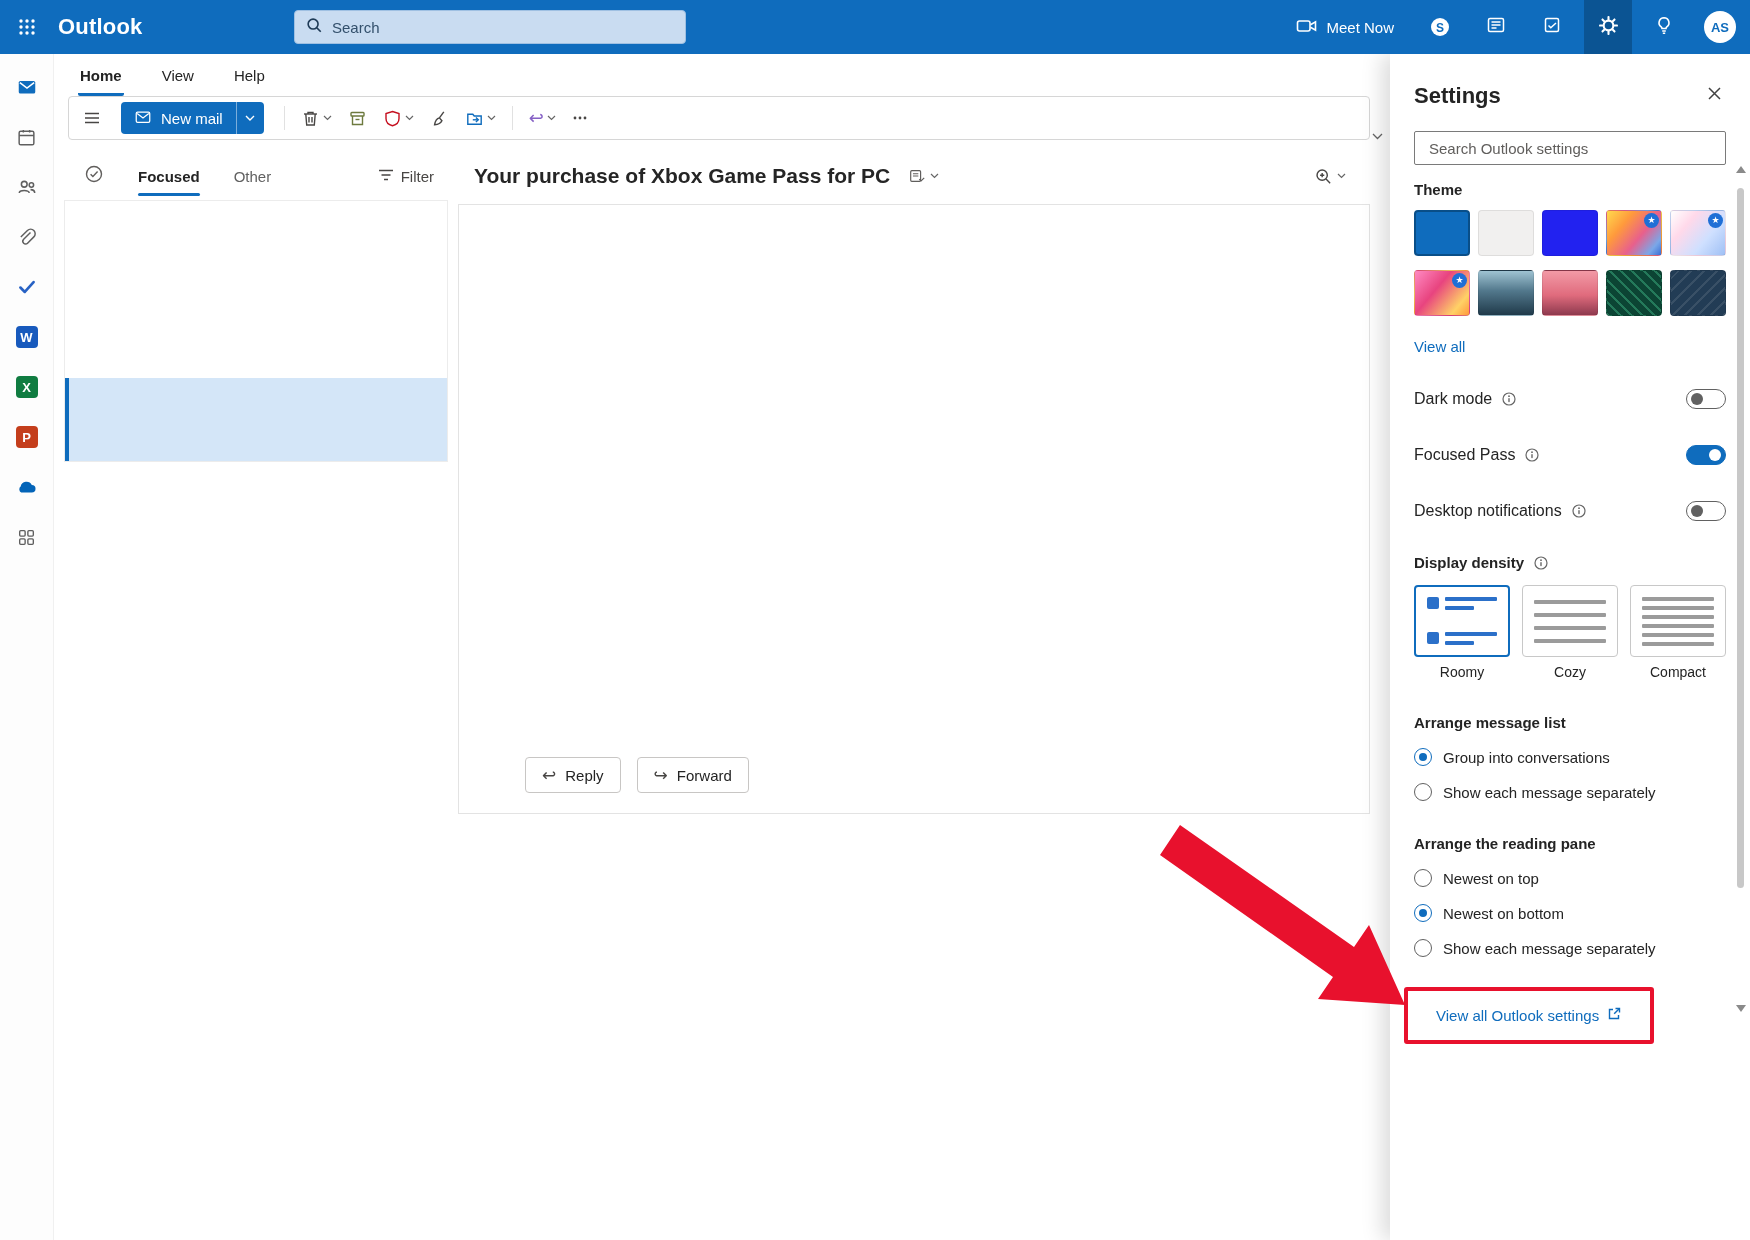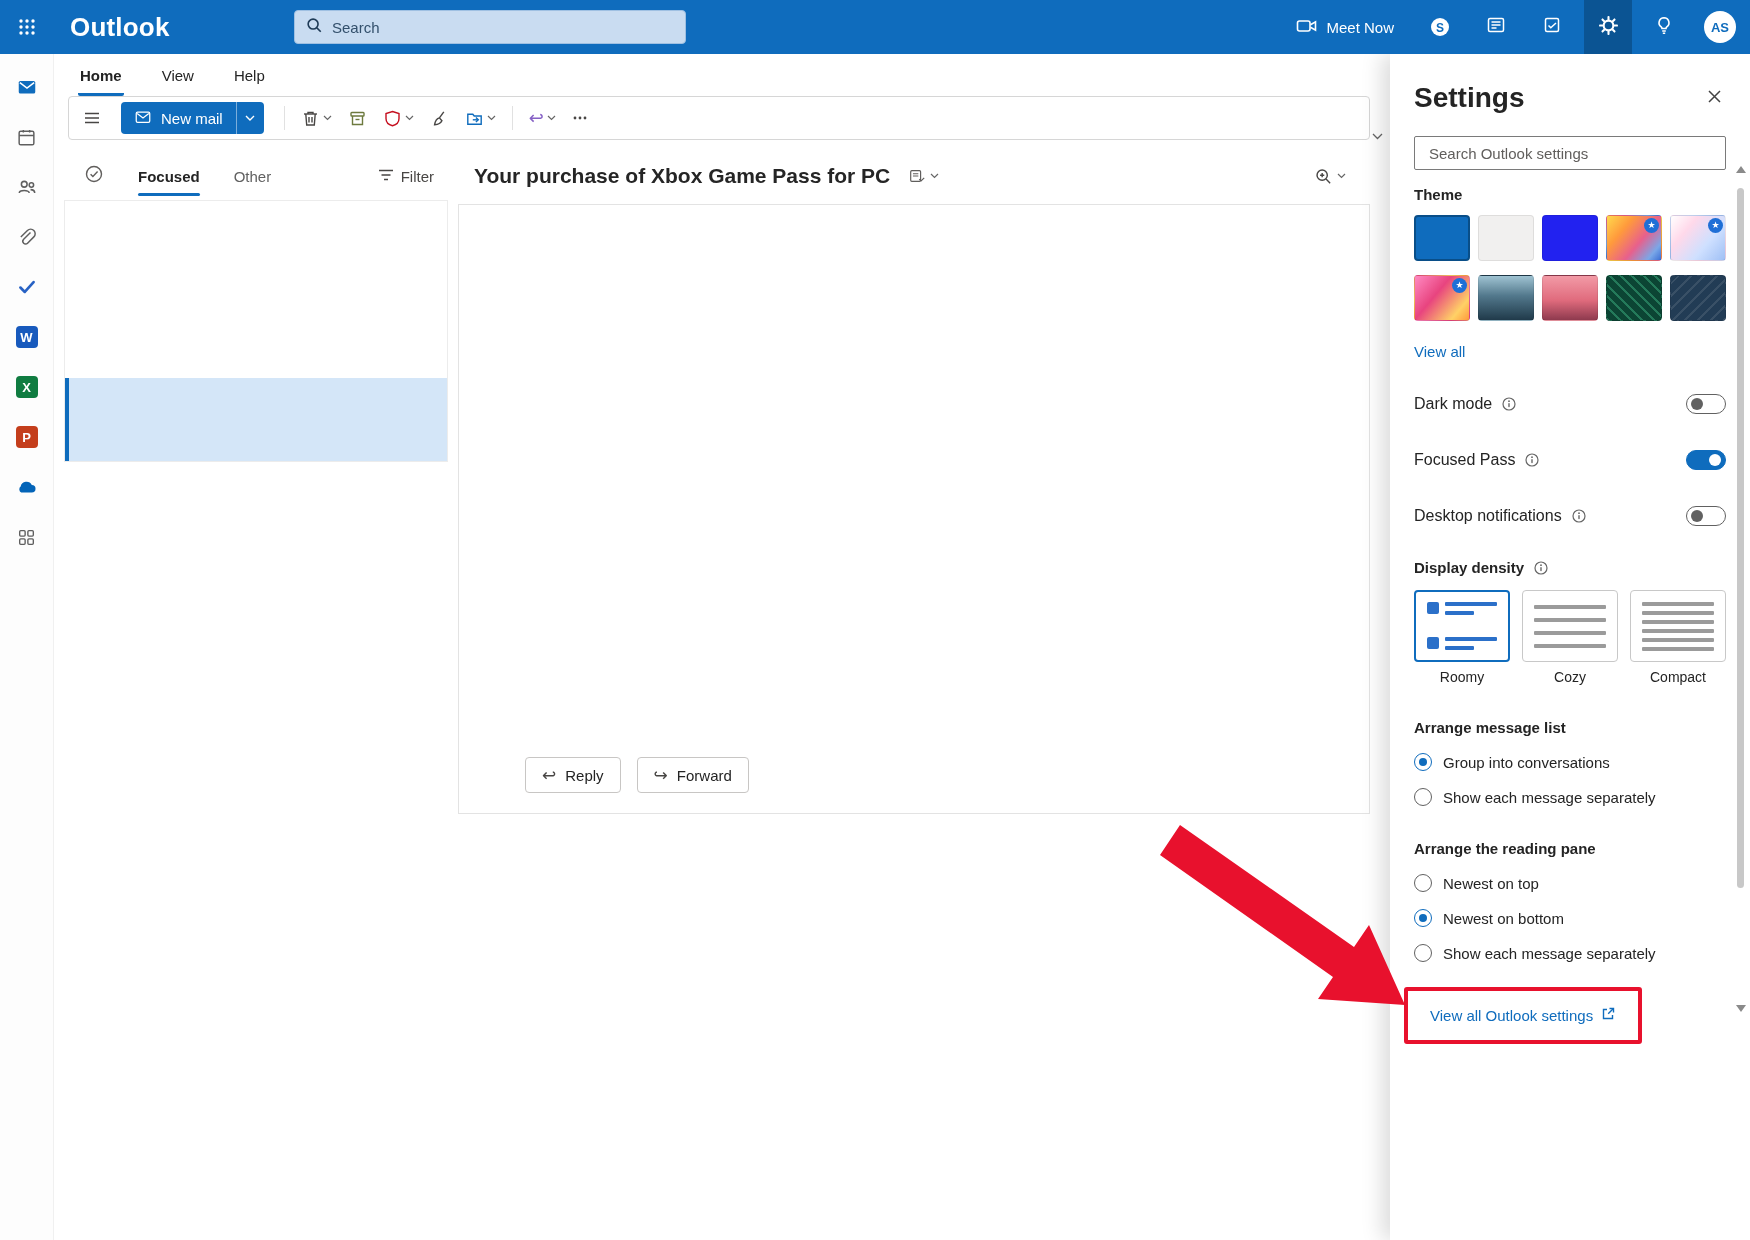--- a/index.html
+++ b/index.html
@@ -2,21 +2,21 @@
 <html><head>
 <meta charset="utf-8">
 <style>
   * { margin:0; padding:0; box-sizing:border-box; }
   body { font-family:"Liberation Sans","DejaVu Sans",sans-serif; background:#fff; }
   .screen { position:relative; width:1750px; height:1240px; background:#fff; overflow:hidden; }
 
   
   .topbar { position:absolute; left:0; top:0; width:100%; height:54px; background:#0f6cbd; display:flex; align-items:center; color:#fff; z-index:30; }
   .waffle { width:54px; height:54px; display:flex; align-items:center; justify-content:center; cursor:pointer; }
-  .brand { font-size:26px; font-weight:700; margin-left:16px; letter-spacing:.2px; }
+  .brand { font-size:22px; font-weight:700; margin-left:4px; letter-spacing:.2px; }
   .search-box { position:absolute; left:294px; top:10px; width:392px; height:34px; background:#c9dcf1; border:1px solid #9fc0e2; border-radius:4px; display:flex; align-items:center; padding:9px 10px; gap:9px; }
   .search-box input { flex:1; border:none; outline:none; background:transparent; font-size:15px; color:#1f3b57; font-family:inherit; }
   .search-box input::placeholder { color:#33506c; }
   .tb-right { margin-left:auto; display:flex; align-items:flex-end; height:100%; padding-right:6px;gap:8px; }
   .tb-top-btn { height:100%; min-width:48px; display:flex; align-items:center; justify-content:center; cursor:pointer; gap:8px; }
   .tb-top-btn.active { background:rgba(0,0,0,.22); }
   .meet-now { padding:0 14px; font-size:15px; }
   .avatar { width:32px; height:32px; border-radius:50%; background:#fff; color:#0f6cbd; font-size:13px; font-weight:700; display:flex; align-items:center; justify-content:center; }
 
   
@@ -55,21 +55,21 @@
   .subj-icons { display:flex; align-items:center; gap:4px; margin-left:18px; cursor:pointer; }
   .pane-right-icons { margin-left:auto; margin-right:24px; display:flex; align-items:center; gap:4px; cursor:pointer; }
   .reading-card { position:absolute; left:404px; right:20px; top:150px; height:610px; border:1px solid #e3e3e3; background:#fff; }
   .action-row { position:absolute; left:66px; bottom:20px; display:flex; gap:16px; }
   .btn-secondary { height:36px; border:1px solid #c8c6c4; border-radius:4px; background:#fff; display:flex; align-items:center; gap:9px; padding:0 16px; font-size:15px; color:#242424; cursor:pointer; }
   .btn-secondary .glyph { color:#484644; font-size:17px; }
 
   
   .settings { position:absolute; top:54px; right:0; width:360px; bottom:0; background:#fff; box-shadow:-8px 0 20px rgba(0,0,0,.14); padding:22px 24px 0 24px; z-index:20; }
   .s-head { display:flex; align-items:center; justify-content:space-between; margin-top:6px; }
-  .s-title { font-size:28px; font-weight:700; color:#242424; }
+  .s-title { font-size:22px; font-weight:700; color:#242424; }
   .s-close { cursor:pointer; padding:4px; }
   .s-search { width:100%; height:34px; margin-top:22px; border:1px solid #7a7a7a; border-radius:2px; padding:0 14px; font-size:15px; font-family:inherit; color:#242424; outline:none; }
   .s-search::placeholder { color:#605e5c; }
   .s-label { font-size:15px; font-weight:700; color:#242424; }
   .mt-26 { margin-top:16px; } .mt-30 { margin-top:30px; } .mt-34 { margin-top:34px; }
   .swatches { margin-top:12px; display:grid; grid-template-columns:repeat(5,1fr); gap:14px 8px; }
   .swatch { height:46px; border-radius:4px; position:relative; cursor:pointer; border:1px solid rgba(0,0,0,.08); }
   .swatch.selected { border:2px solid #094e88; }
   .sw-default { background:#0f6cbd; }
   .sw-light { background:#f1f0ef; }
@@ -104,21 +104,21 @@
   .dz-lines i.short { width:55%; }
   .gray-lines { height:100%; display:flex; flex-direction:column; justify-content:center; gap:9px; }
   .gray-lines.tight { gap:5px; }
   .gray-lines i { display:block; height:4px; background:#9b9b9b; border-radius:1px; }
   .density-label { margin-top:7px; font-size:14px; color:#242424; }
   .radio-row { display:flex; align-items:center; gap:11px; margin-top:17px; cursor:pointer; }
   .radio { width:18px; height:18px; border:1px solid #616161; border-radius:50%; position:relative; flex:none; background:#fff; }
   .radio.checked { border-color:#0f6cbd; }
   .radio.checked::after { content:""; position:absolute; left:4px; top:4px; width:8px; height:8px; border-radius:50%; background:#0f6cbd; }
   .radio-label { font-size:15px; color:#242424; }
-  .footer-box { position:absolute; left:14px; top:933px; border:4px solid #e8112d; border-radius:3px; padding:15px 22px; background:#fff; }
+  .footer-box { position:absolute; left:14px; top:933px; border:4px solid #e8112d; border-radius:3px; padding:15px 28px; background:#fff; }
   .v-scrollbar { position:absolute; right:2px; top:112px; width:14px; height:846px; }
   .sb-arrow { width:0; height:0; border-left:5px solid transparent; border-right:5px solid transparent; margin:0 auto; }
   .sb-arrow.up { border-bottom:7px solid #8a8a8a; }
   .sb-arrow.down { border-top:7px solid #8a8a8a; position:absolute; bottom:0; left:2px; }
   .sb-thumb { position:absolute; left:3px; top:22px; width:7px; height:700px; background:#c8c8c8; border-radius:4px; }
 
   .annotation-arrow { position:absolute; left:1150px; top:820px; z-index:60; pointer-events:none; }
 </style>
 </head>
 <body>

